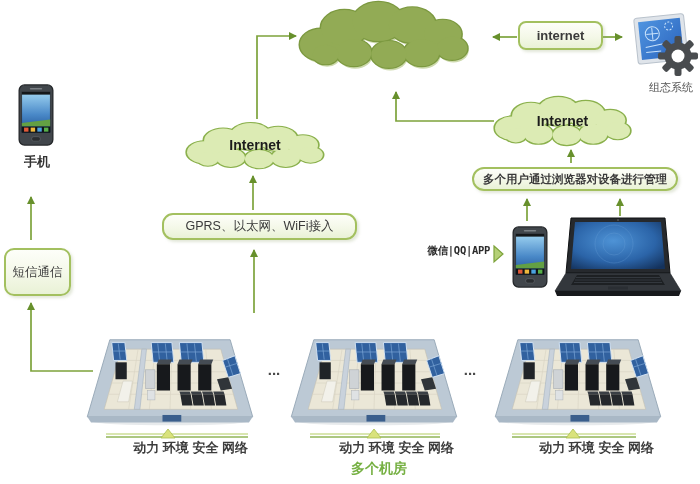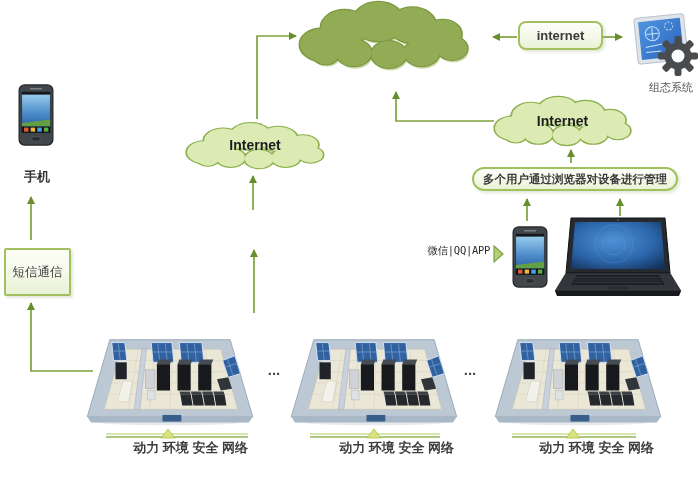--- a/index.html
+++ b/index.html
@@ -10,30 +10,30 @@
   .ctr{text-align:center;}
 
   
   .gbox{position:absolute;box-sizing:border-box;border:2px solid #a3c05f;border-radius:9px;
         background:linear-gradient(180deg,#fdfef9 0%,#f4f8e8 55%,#e9f2d6 100%);
         box-shadow:2px 2px 3px rgba(150,170,120,.28);
         display:flex;align-items:center;justify-content:center;color:#3a3a3a;}
 
   #box-internet{left:518px;top:21px;width:85px;height:29px;font-weight:bold;font-size:13px;border-radius:8px;}
   #box-access{left:162px;top:213px;width:195px;height:27px;font-size:12.5px;border-radius:11px;}
-  #box-sms{left:4px;top:248px;width:67px;height:48px;font-size:12.5px;border-radius:2px;}
+  #box-sms{left:4px;top:248px;width:67px;height:48px;font-size:12.5px;border-radius:10px;}
   #box-web{left:472px;top:167px;width:206px;height:24px;font-weight:bold;font-size:11.5px;border-radius:12px;}
 
   #cloud-main-label{left:302px;top:21px;width:163px;font-weight:bold;font-size:17px;color:#141414;}
   #cloud-left-label{left:187px;top:137px;width:136px;font-weight:bold;font-size:14px;color:#1c1c1c;}
   #cloud-right-label{left:495px;top:113px;width:135px;font-weight:bold;font-size:14px;color:#1c1c1c;}
 
-  #lbl-phone{left:6px;top:168px;width:62px;font-weight:bold;font-size:13px;color:#333;}
+  #lbl-phone{left:6px;top:153px;width:62px;font-weight:bold;font-size:13px;color:#333;}
   #lbl-scada{left:640px;top:80px;width:62px;font-size:11px;color:#555;}
-  #lbl-apps{left:418px;top:244px;width:72px;text-align:right;font-weight:normal;font-size:10.5px;
+  #lbl-apps{left:418px;top:244px;width:72px;text-align:right;font-weight:bold;font-size:10.5px;
             font-family:"DejaVu Sans Mono",monospace;color:#2b2b2b;letter-spacing:-.3px;}
   .room-cap{position:absolute;top:439px;width:160px;text-align:right;font-weight:bold;
             font-size:13px;color:#3c3c3c;}
   #cap1{left:88px;} #cap2{left:294px;} #cap3{left:494px;}
   #lbl-rooms-title{left:311px;top:460px;width:136px;font-weight:bold;font-size:14px;color:#76b043;}
   .dots{position:absolute;top:361px;width:26px;text-align:center;font-weight:bold;font-size:15px;color:#4a4a4a;}
   #ell1{left:261px;} #ell2{left:457px;}
 </style>
 </head>
 <body>
@@ -252,27 +252,29 @@
       <line x1="512" y1="434" x2="636" y2="434" stroke="#cdde96" stroke-width="1.6"></line>
       <line x1="512" y1="437" x2="636" y2="437" stroke="#90b457" stroke-width="1.6"></line>
       <polygon points="566,438 573,429 580,438" fill="#d9e27c" stroke="#aabf4f" stroke-width="0.8"></polygon>
     </g>
   </svg>
 
   <div class="txt ctr" id="cloud-left-label">Internet</div>
   <div class="txt ctr" id="cloud-right-label">Internet</div>
 
   <div class="gbox" id="box-internet">internet</div>
+  <div class="gbox" id="box-access">GPRS、以太网、WiFi接入</div>
   <div class="gbox" id="box-sms">短信通信</div>
   <div class="gbox" id="box-web">多个用户通过浏览器对设备进行管理</div>
 
   <div class="txt ctr" id="lbl-phone">手机</div>
   <div class="txt ctr" id="lbl-scada">组态系统</div>
   <div class="txt" id="lbl-apps">微信|QQ|APP</div>
 
   <div class="room-cap" id="cap1">动力 环境 安全 网络</div>
   <div class="room-cap" id="cap2">动力 环境 安全 网络</div>
   <div class="room-cap" id="cap3">动力 环境 安全 网络</div>
 
   <div class="dots" id="ell1">...</div>
   <div class="dots" id="ell2">...</div>
 
+  <div class="txt ctr" id="lbl-rooms-title">多个机房</div>
 </div>
 
 </body></html>

